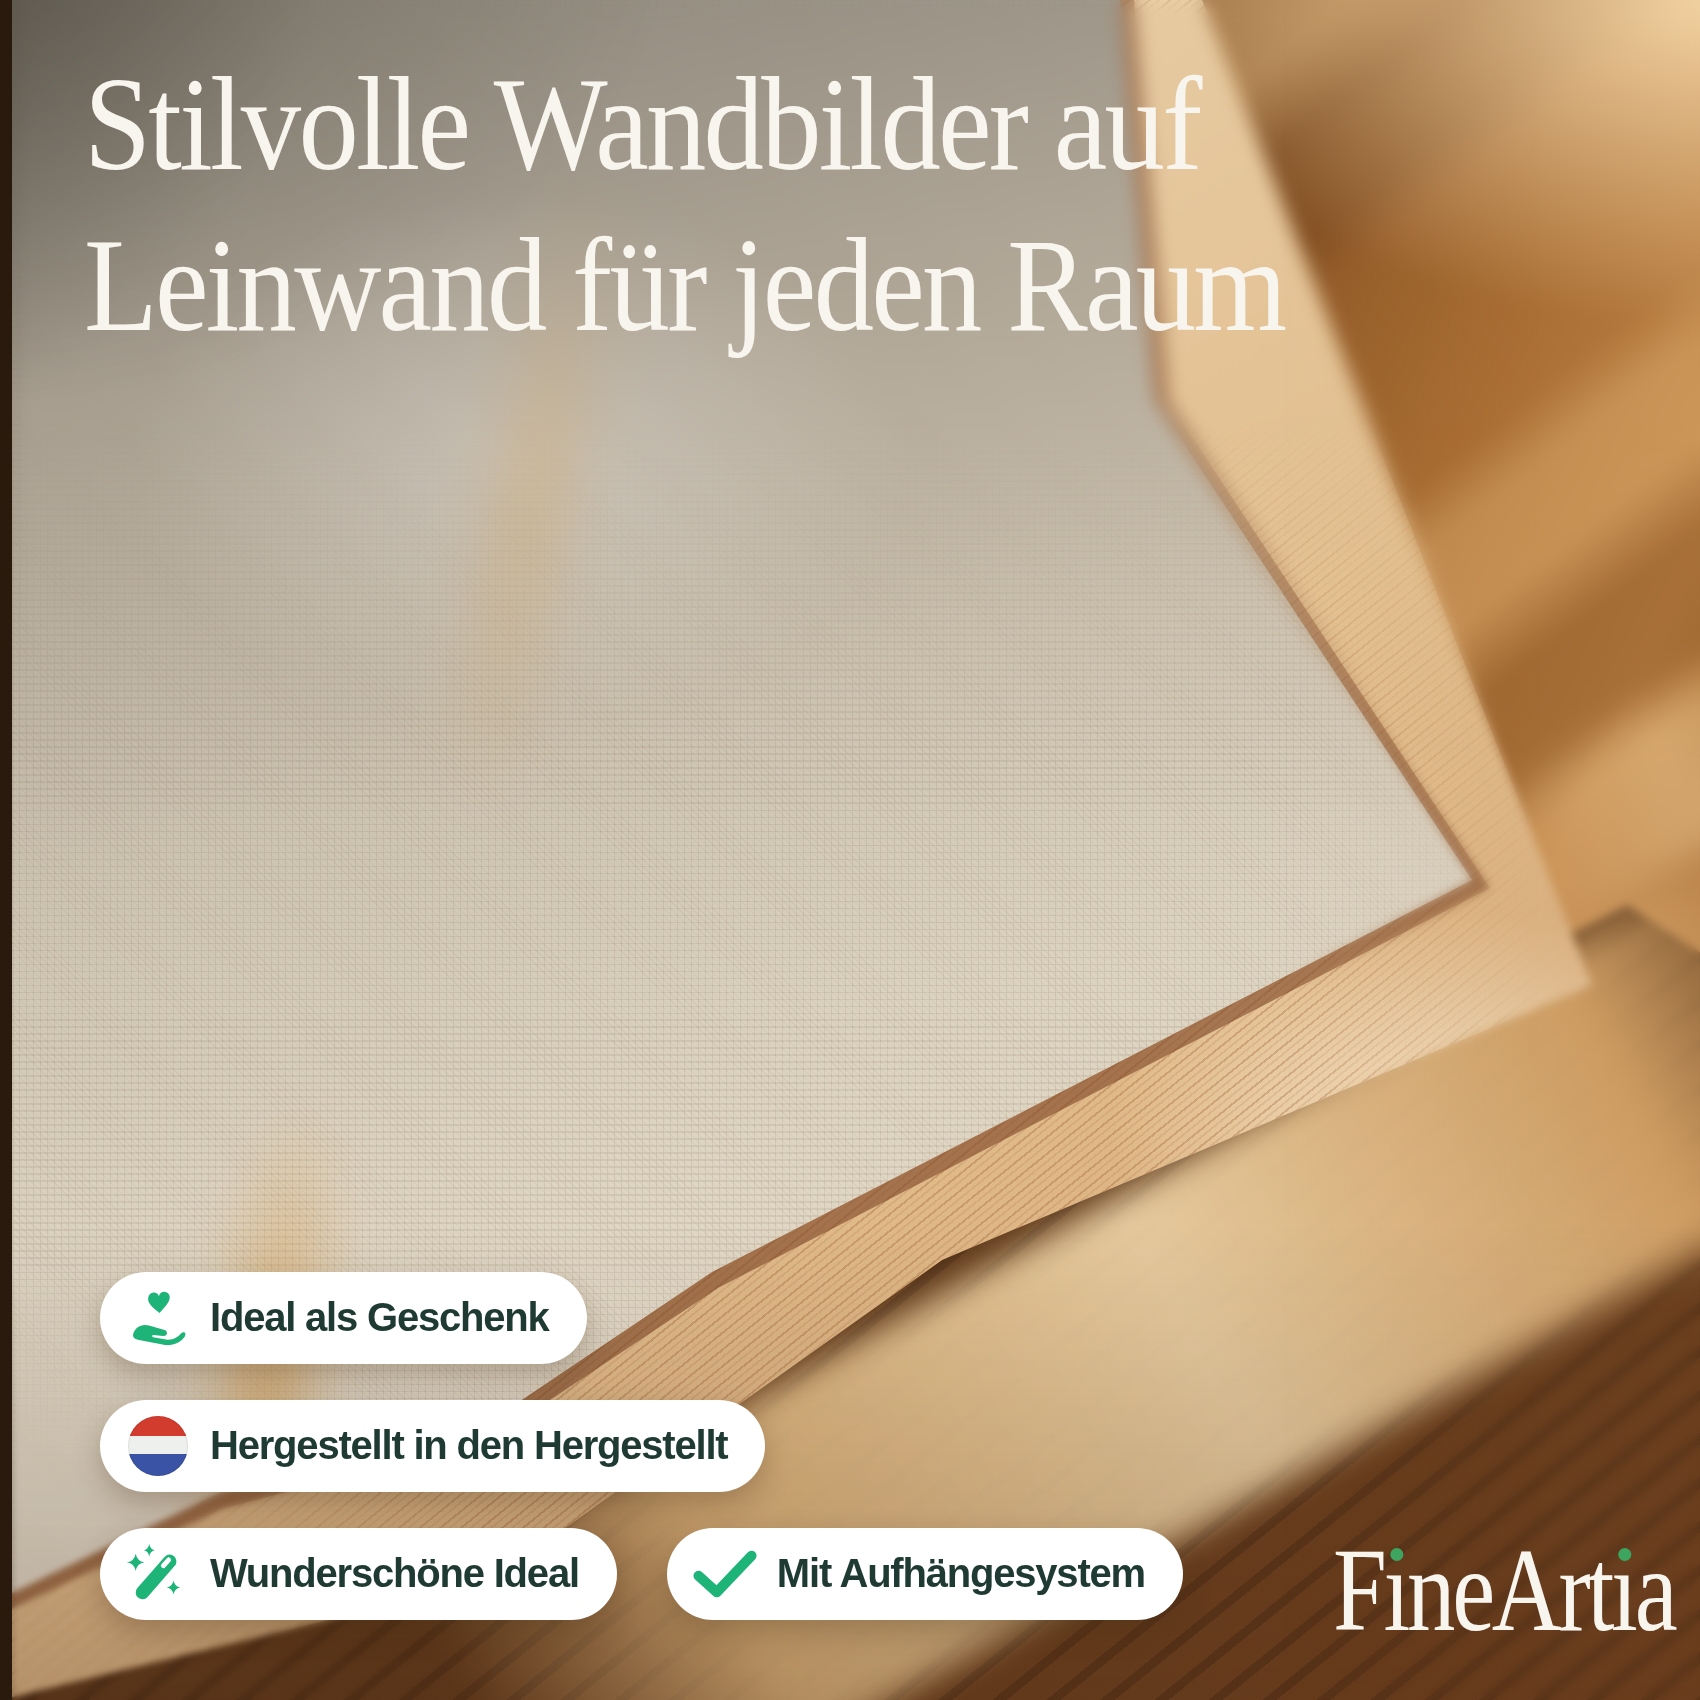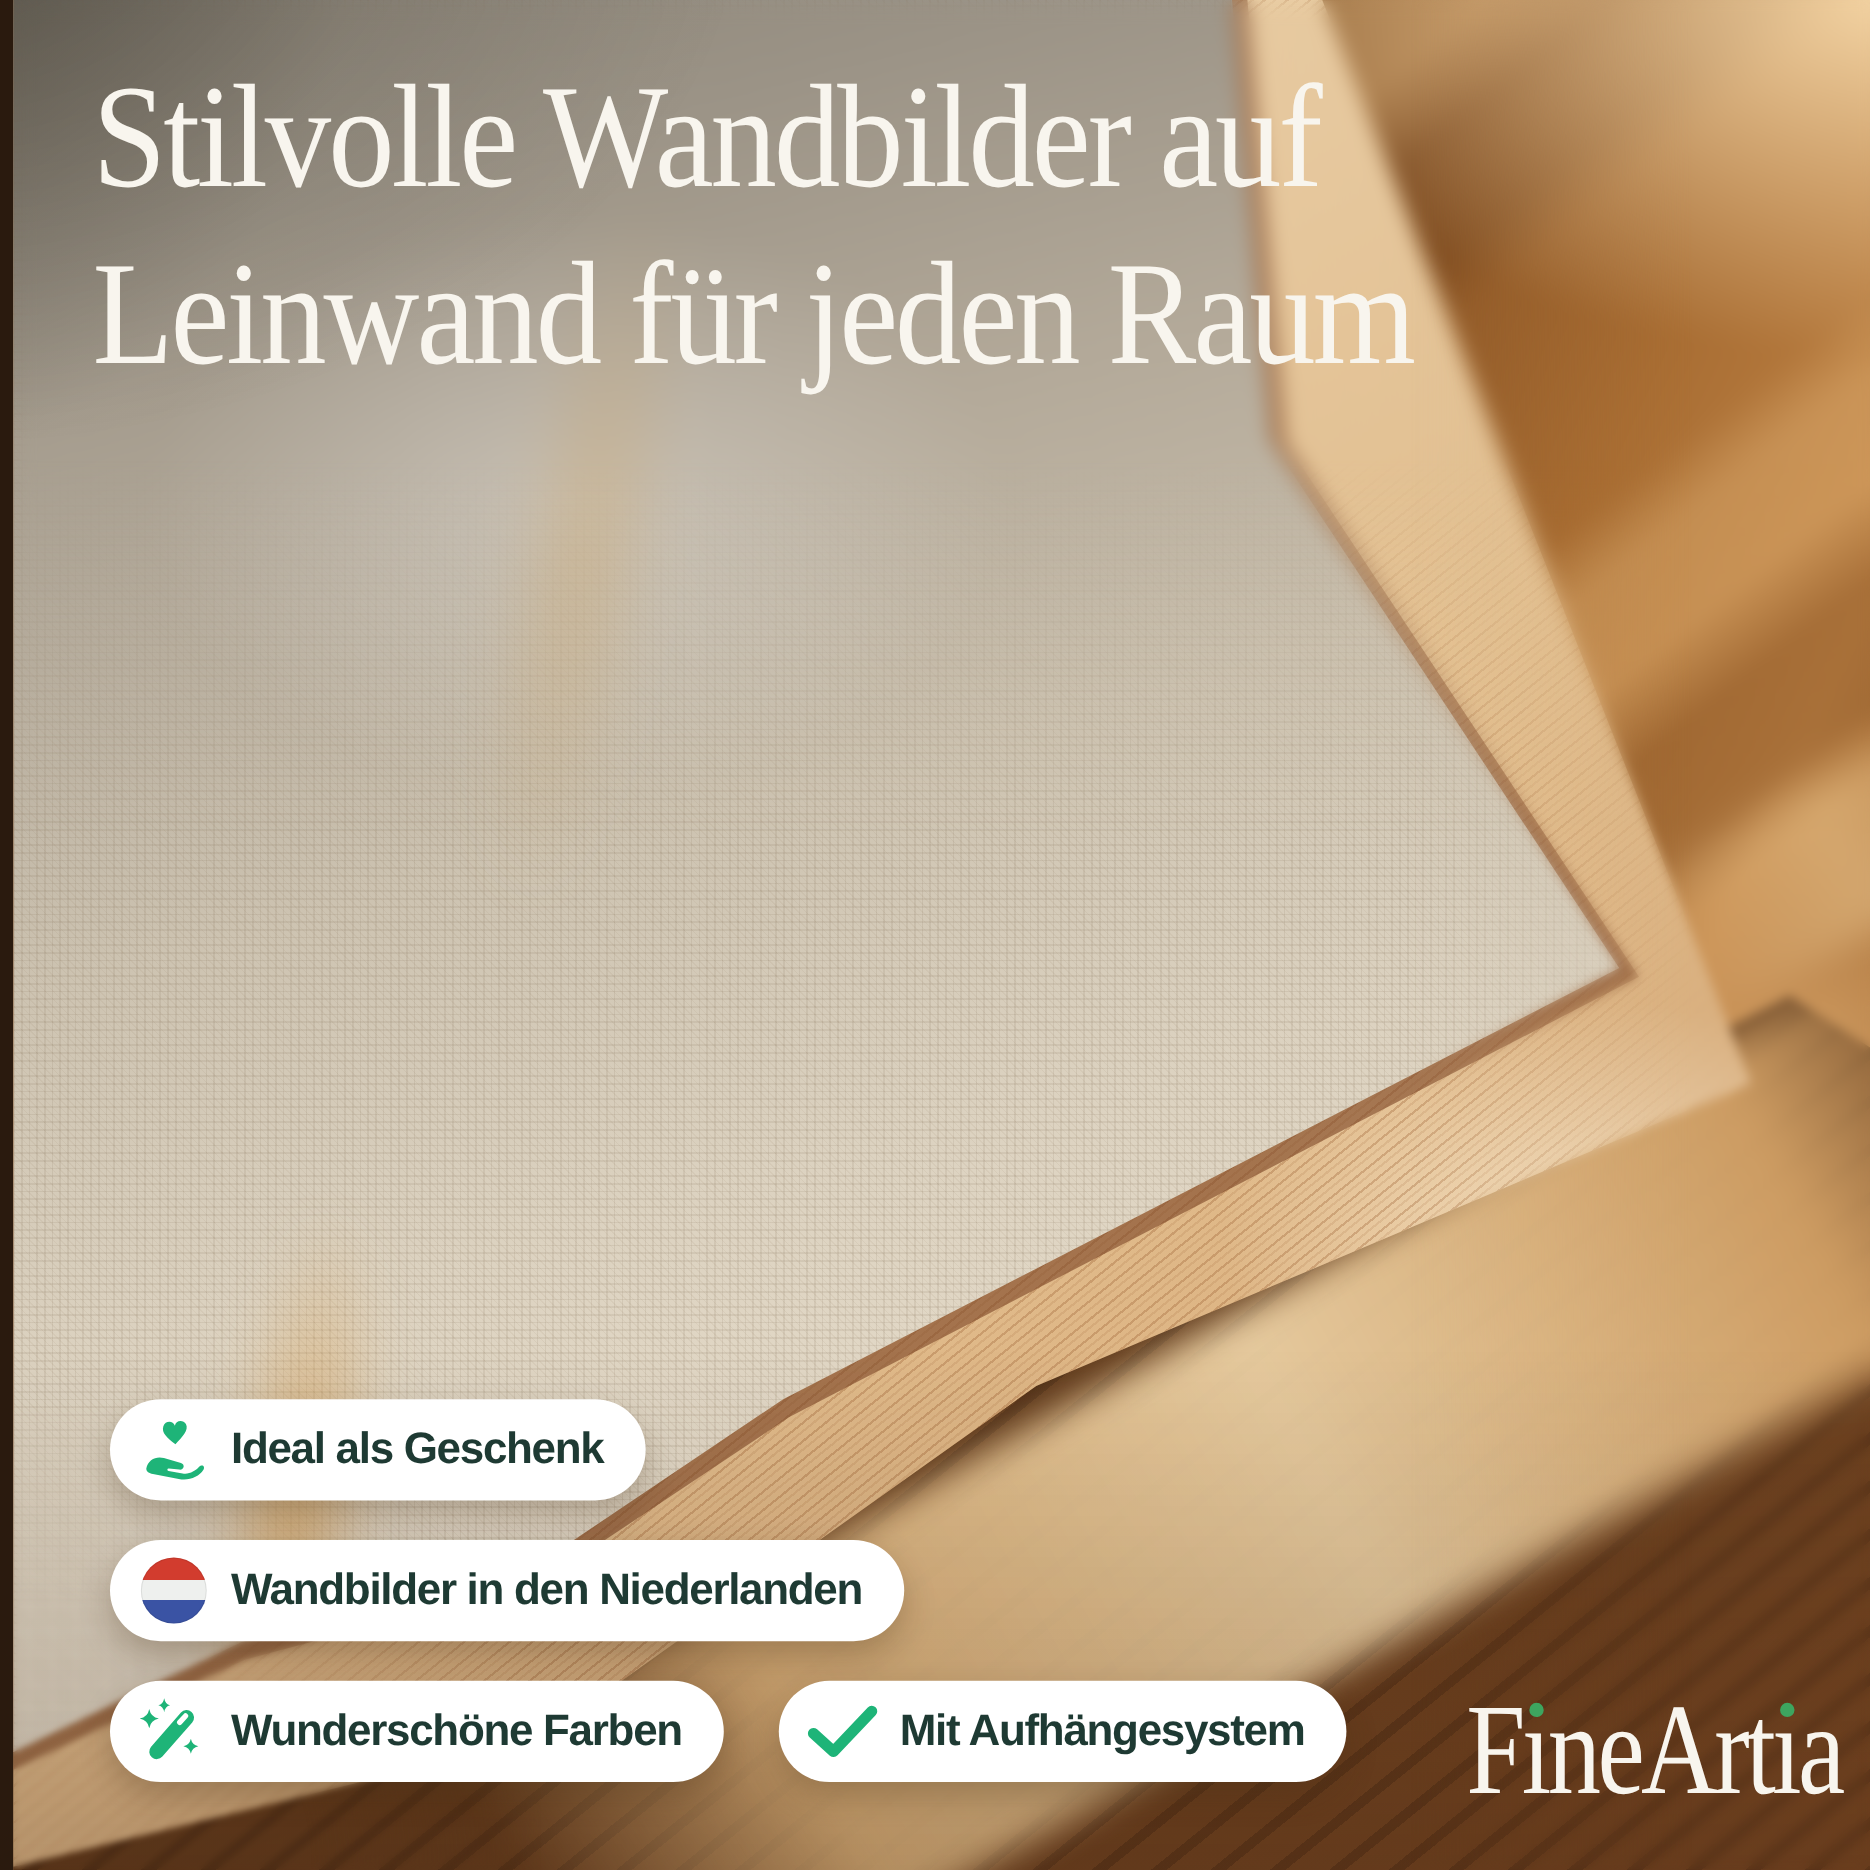--- a/index.html
+++ b/index.html
@@ -143,35 +143,35 @@
           <path fill="#1eb478" d="M7 49 C8.5 41 16 37.5 23 39.5 L38.5 44 C42.5 45.2 41.5 50.5 37 50 L27.5 49 C26 48.8 25.6 50.8 27.2 51.2 L40 53.5 C46 54.5 51.5 51.5 55 47.5 C57.5 44.6 61 46.8 58.8 50.4 C55 56.5 45.5 60.5 36.5 58.5 L13 54 C9.5 53.3 7 52 7 49 Z"></path>
         </svg>
       </span>
       <span class="label">Ideal als Geschenk</span>
     </div>
 
     <div class="badge">
       <span class="ic">
         <span class="flag-circle"></span>
       </span>
-      <span class="label">Wandbilder in den Niederlanden</span>
+      <span class="label">Hergestellt in den Hergestellt</span>
     </div>
 
     <div class="badge-row">
       <div class="badge">
         <span class="ic">
           <svg width="66" height="66" viewBox="0 0 66 66">
             <line x1="17" y1="52" x2="45" y2="20" stroke="#1eb478" stroke-width="14" stroke-linecap="round"></line>
             <line x1="38.5" y1="24.5" x2="44" y2="18.5" stroke="#ffffff" stroke-width="5" stroke-linecap="round"></line>
             <path fill="#1eb478" d="M10 12 Q11.4 19.6 19 21 Q11.4 22.4 10 30 Q8.6 22.4 1 21 Q8.6 19.6 10 12 Z"></path>
             <path fill="#1eb478" d="M24 2 Q25 7.6 29.5 8.5 Q25 9.4 24 15 Q23 9.4 18.5 8.5 Q23 7.6 24 2 Z"></path>
             <path fill="#1eb478" d="M49 40 Q50.2 45.8 56 47 Q50.2 48.2 49 54 Q47.8 48.2 42 47 Q47.8 45.8 49 40 Z"></path>
           </svg>
         </span>
-        <span class="label">Wunderschöne Farben</span>
+        <span class="label">Wunderschöne Ideal</span>
       </div>
 
       <div class="badge">
         <span class="ic">
           <svg width="70" height="56" viewBox="0 0 70 56">
             <polyline points="6,30 26,48 64,8" fill="none" stroke="#1eb478" stroke-width="11" stroke-linecap="round" stroke-linejoin="round"></polyline>
           </svg>
         </span>
         <span class="label">Mit Aufhängesystem</span>
       </div>

